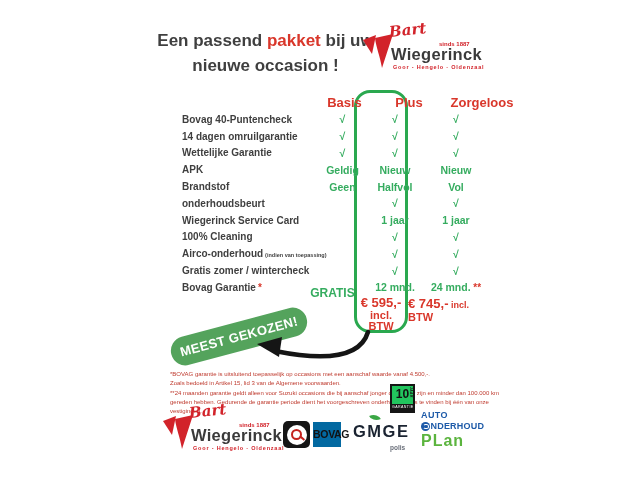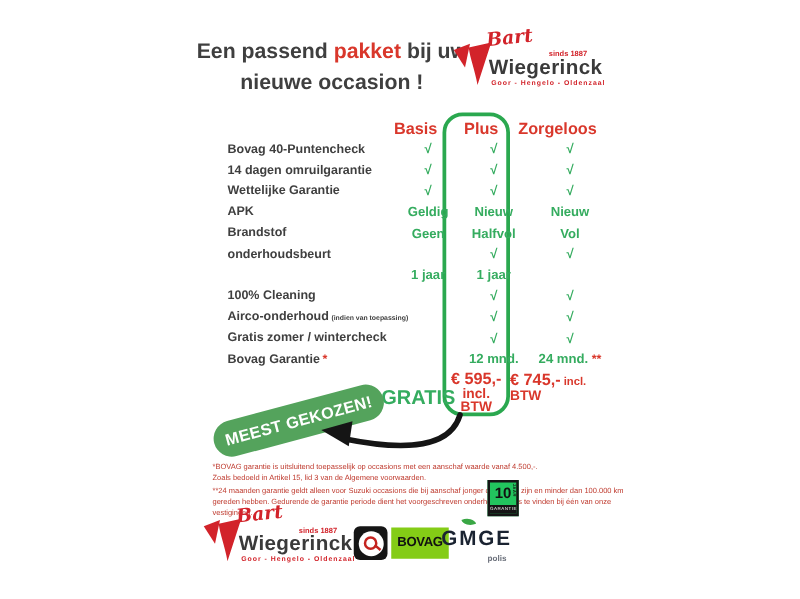--- a/index.html
+++ b/index.html
@@ -17,33 +17,33 @@
   .brand .script{position:absolute;left:27px;top:-5px;font-family:"DejaVu Serif", serif;
                  font-style:italic;font-weight:bold;color:#d2232a;font-size:15px;transform:rotate(-6deg);}
   .brand .since{position:absolute;left:77px;top:15px;font-size:6px;font-weight:bold;color:#d2232a;}
   .brand .name{position:absolute;left:29px;top:19px;font-size:16.5px;font-weight:bold;
                color:#3a3a3a;letter-spacing:0.3px;}
   .brand .cities{position:absolute;left:31px;top:38px;font-size:5.5px;font-weight:bold;
                  color:#d2232a;letter-spacing:0.8px;}
   
   .table{position:absolute;left:172px;top:95px;}
   .thead,.trow{display:grid;grid-template-columns:133px 55px 50px 72px;}
-  .thead{height:16px;}
+  .thead{height:16px;gap:12px;}
   .thead .col{text-align:center;color:#d9372b;font-weight:bold;font-size:13px;}
   .trow{height:16.8px;align-items:center;padding-left:10px;}
   .rlabel{font-size:10px;font-weight:bold;color:#3f3f3f;white-space:nowrap;}
   .rnote{font-size:5.5px;font-weight:bold;color:#3f3f3f;margin-left:2px;}
   .rmark{color:#d9372b;font-size:10px;font-weight:bold;}
   .cell{text-align:center;color:#35ac5f;font-weight:bold;font-size:10.5px;white-space:nowrap;}
   
   .plusbox{position:absolute;left:354px;top:90px;width:54px;height:243px;box-sizing:border-box;
            border:3.5px solid #2aa84f;border-radius:16px;}
   
-  .price-basis{position:absolute;left:305px;top:310px;width:55px;text-align:center;
-               color:#35ac5f;font-weight:bold;font-size:16px;}
+  .price-basis{position:absolute;left:305px;top:286px;width:55px;text-align:center;
+               color:#35ac5f;font-weight:bold;font-size:12px;}
   .price-plus{position:absolute;left:356px;top:296px;width:50px;text-align:center;
               color:#d9372b;font-weight:bold;}
   .price-zorg{position:absolute;left:408px;top:297px;width:78px;
               color:#d9372b;font-weight:bold;}
   .amt{font-size:13px;display:block;line-height:14px;}
   .pnote{font-size:11px;display:block;line-height:11px;}
   .inline-note{font-size:9px;}
   
   .badge{position:absolute;left:169px;top:322px;width:140px;height:29px;background:#54a35c;
          border-radius:15px;transform:rotate(-15deg);color:#fff;font-weight:bold;font-size:13px;
@@ -51,21 +51,21 @@
   .arrow{position:absolute;left:235px;top:320px;width:140px;height:52px;}
   
   .fnotes{position:absolute;left:170px;top:370px;width:330px;color:#bf3b2f;
           font-size:6px;line-height:9.3px;white-space:nowrap;}
   
   .bovag{position:absolute;left:283px;top:421px;width:72px;height:27px;}
   .bicon{position:absolute;left:0;top:0;width:27px;height:27px;background:#151515;border-radius:5px;}
   .bcircle{position:absolute;left:3.5px;top:3.5px;width:20px;height:20px;background:#fff;border-radius:50%;}
   .bring{position:absolute;left:4.5px;top:4.5px;width:7px;height:7px;border:2.2px solid #c4231f;border-radius:50%;}
   .bkey{position:absolute;left:12px;top:12px;width:6px;height:2.4px;background:#c4231f;transform:rotate(40deg);}
-  .byellow{position:absolute;left:30px;top:1px;width:46px;height:25px;background:#84cc16;color:#111;
+  .byellow{position:absolute;left:30px;top:1px;width:28px;height:25px;background:#0369a1;color:#111;
            font-weight:bold;font-size:10.5px;text-align:center;line-height:25px;letter-spacing:-0.3px;}
   .gmge{position:absolute;left:353px;top:413px;width:56px;height:44px;}
   .gleaf{position:absolute;left:17px;top:1px;width:10px;height:7px;background:#3aa745;
          border-radius:0 100% 0 100%;transform:rotate(-20deg);}
   .gname{position:absolute;left:0;top:9px;font-size:16.5px;font-weight:bold;color:#1a2331;letter-spacing:1.5px;}
   .gsub{position:absolute;left:37px;top:31px;font-size:6.5px;color:#6a6f7a;font-weight:bold;}
   .ten{position:absolute;left:390px;top:384px;width:25px;height:29px;border:2px solid #151515;
        box-sizing:border-box;background:#22c55e;}
   .tnum{font-size:12px;font-weight:800;text-align:center;line-height:16px;color:#111;}
   .tjaar{position:absolute;right:0;top:1px;font-size:3.2px;writing-mode:vertical-rl;
@@ -143,20 +143,21 @@
       <div class="cell">Halfvol</div>
       <div class="cell"><span>Vol</span><span class="rmark"></span></div>
     </div>
     <div class="trow">
       <div class="rlabel"><span>onderhoudsbeurt</span><span class="rnote"></span><span class="rmark"></span></div>
       <div class="cell"></div>
       <div class="cell">√</div>
       <div class="cell"><span>√</span><span class="rmark"></span></div>
     </div>
     <div class="trow">
+      <div class="rlabel"><span>Wiegerinck Service Card</span><span class="rnote"></span><span class="rmark"></span></div>
       <div class="cell"></div>
       <div class="cell">1 jaar</div>
       <div class="cell"><span>1 jaar</span><span class="rmark"></span></div>
     </div>
     <div class="trow">
       <div class="rlabel"><span>100% Cleaning</span><span class="rnote"></span><span class="rmark"></span></div>
       <div class="cell"></div>
       <div class="cell">√</div>
       <div class="cell"><span>√</span><span class="rmark"></span></div>
     </div>
@@ -230,14 +231,22 @@
     <span class="gname">GMGE</span>
     <span class="gsub">polis</span>
   </div>
 
   <div class="ten">
     <div class="tnum">10</div>
     <div class="tjaar">JAAR</div>
     <div class="tgar">GARANTIE</div>
   </div>
 
+  <div class="aop">
+    <div class="aauto">AUTO</div>
+    <div class="aond">
+        <span class="aocirc"></span>
+        <span>NDERHOUD</span>
+      </div>
+    <div class="aplan">PLan</div>
+  </div>
 
 </div>
 
 </body></html>

